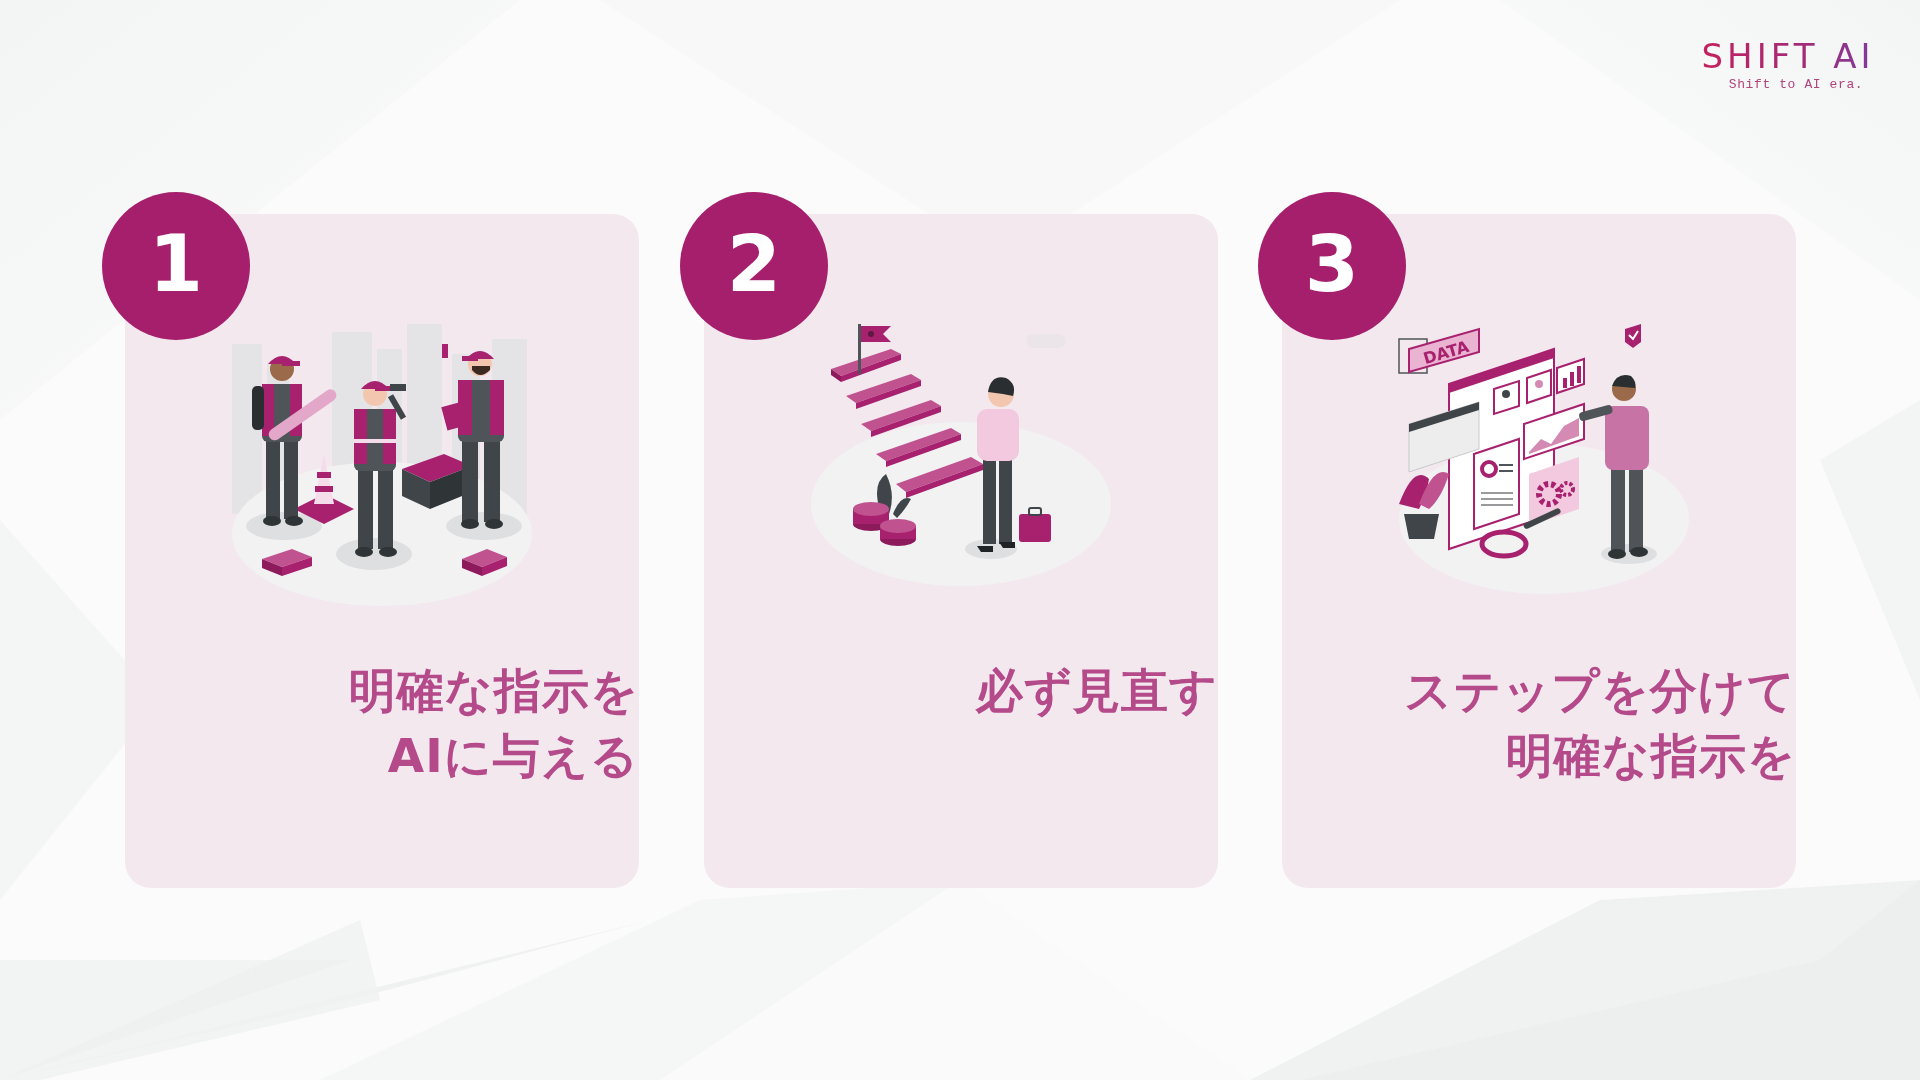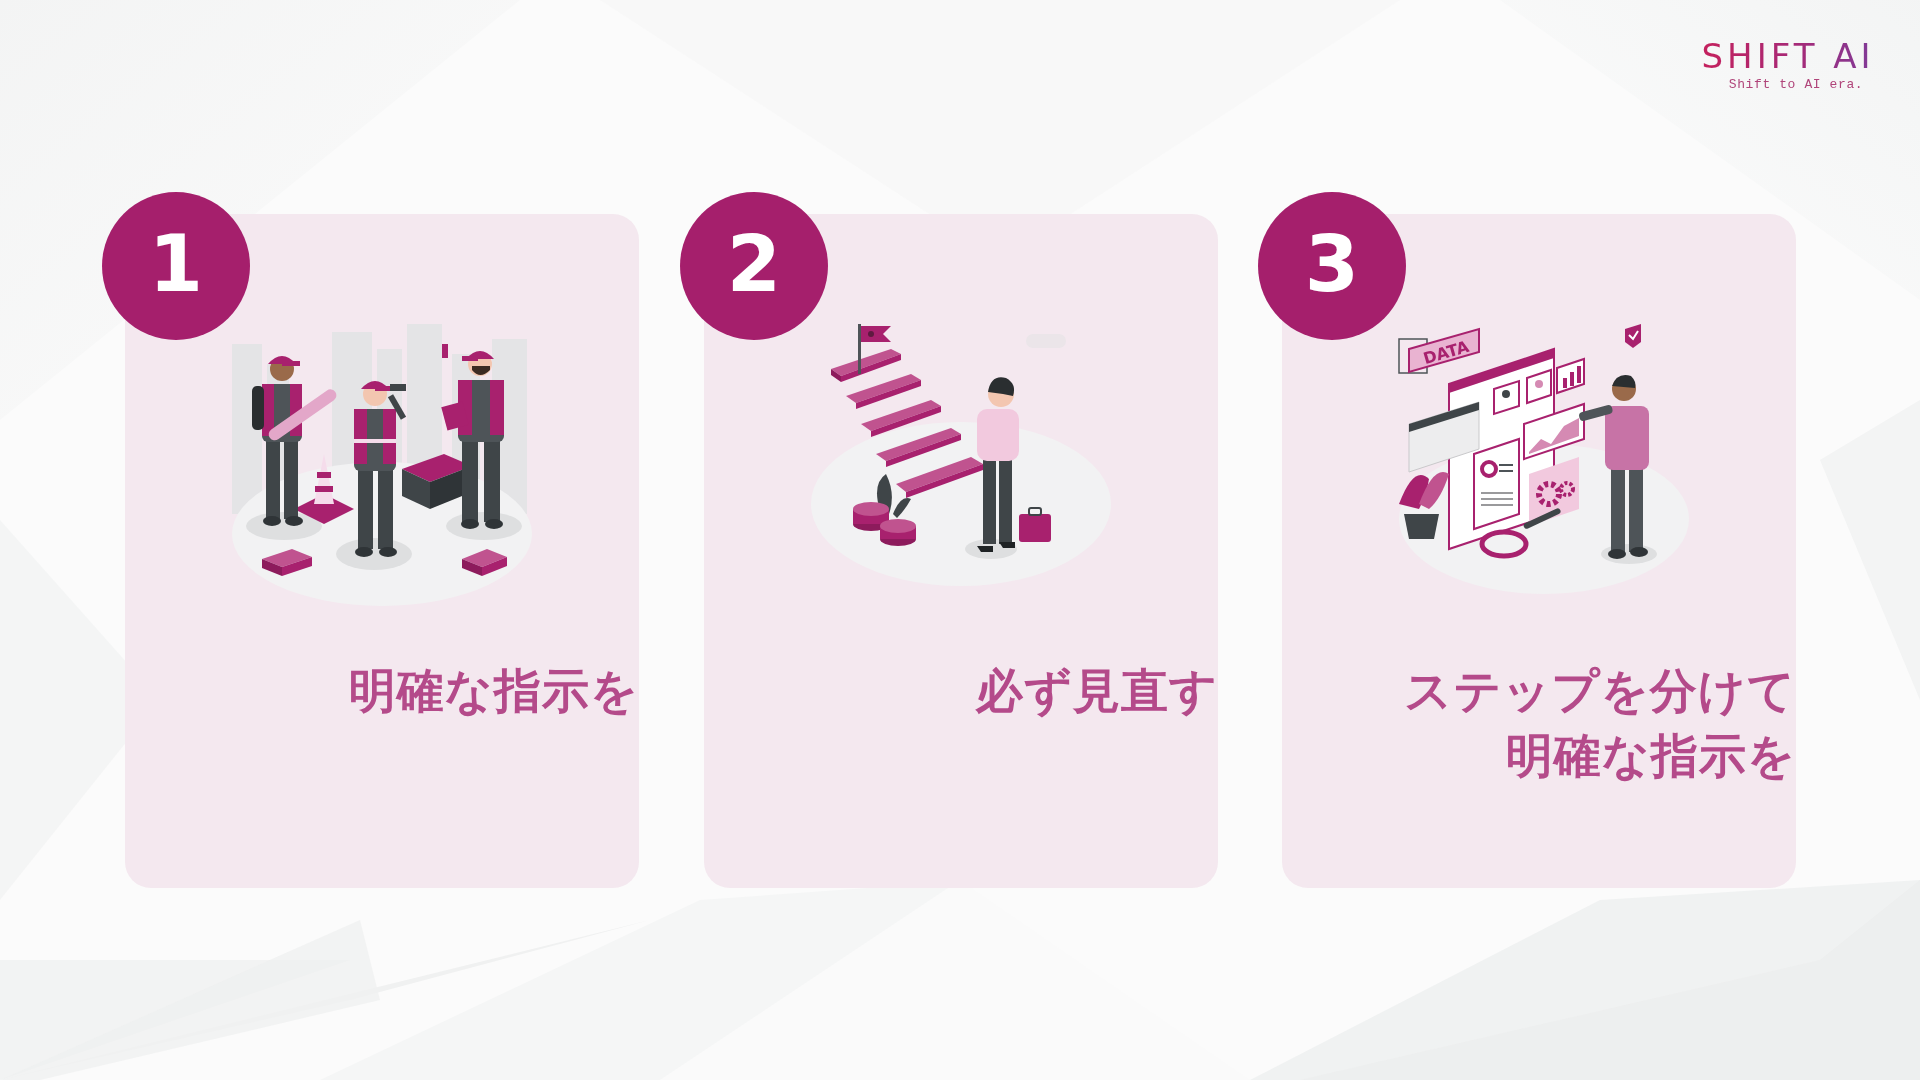--- a/index.html
+++ b/index.html
@@ -228,20 +228,21 @@
         <rect x="240" y="42" width="16" height="5" fill="#a8216e"></rect>
         <rect x="222" y="90" width="22" height="24" transform="rotate(-15 233 102)" fill="#a8216e"></rect>
         <rect x="220" y="30" width="6" height="14" fill="#a8216e"></rect>
         <ellipse cx="248" cy="210" rx="9" ry="5" fill="#2f3437"></ellipse>
         <ellipse cx="272" cy="210" rx="9" ry="5" fill="#2f3437"></ellipse>
       </g>
     </svg>
   </div>
   <div class="card-title">
     <div>明確な指示を</div>
+    <div>AIに与える</div>
   </div>
 </div>
 <div class="num-badge badge-1">
   <span>1</span>
 </div>
 
 <div class="card card-2">
   <div class="illus">
     <svg viewBox="0 0 320 300" xmlns="http://www.w3.org/2000/svg">
       <ellipse cx="160" cy="190" rx="150" ry="82" fill="#f2f2f3"></ellipse>

